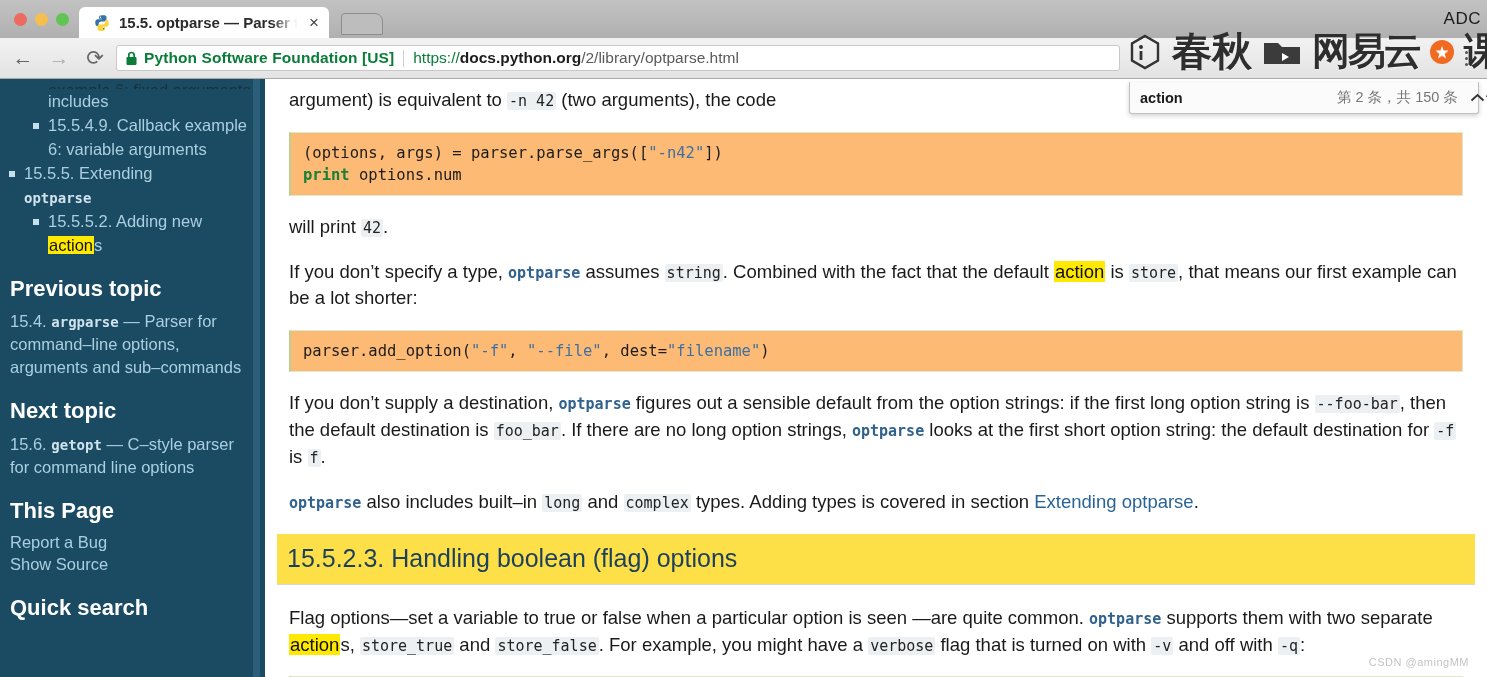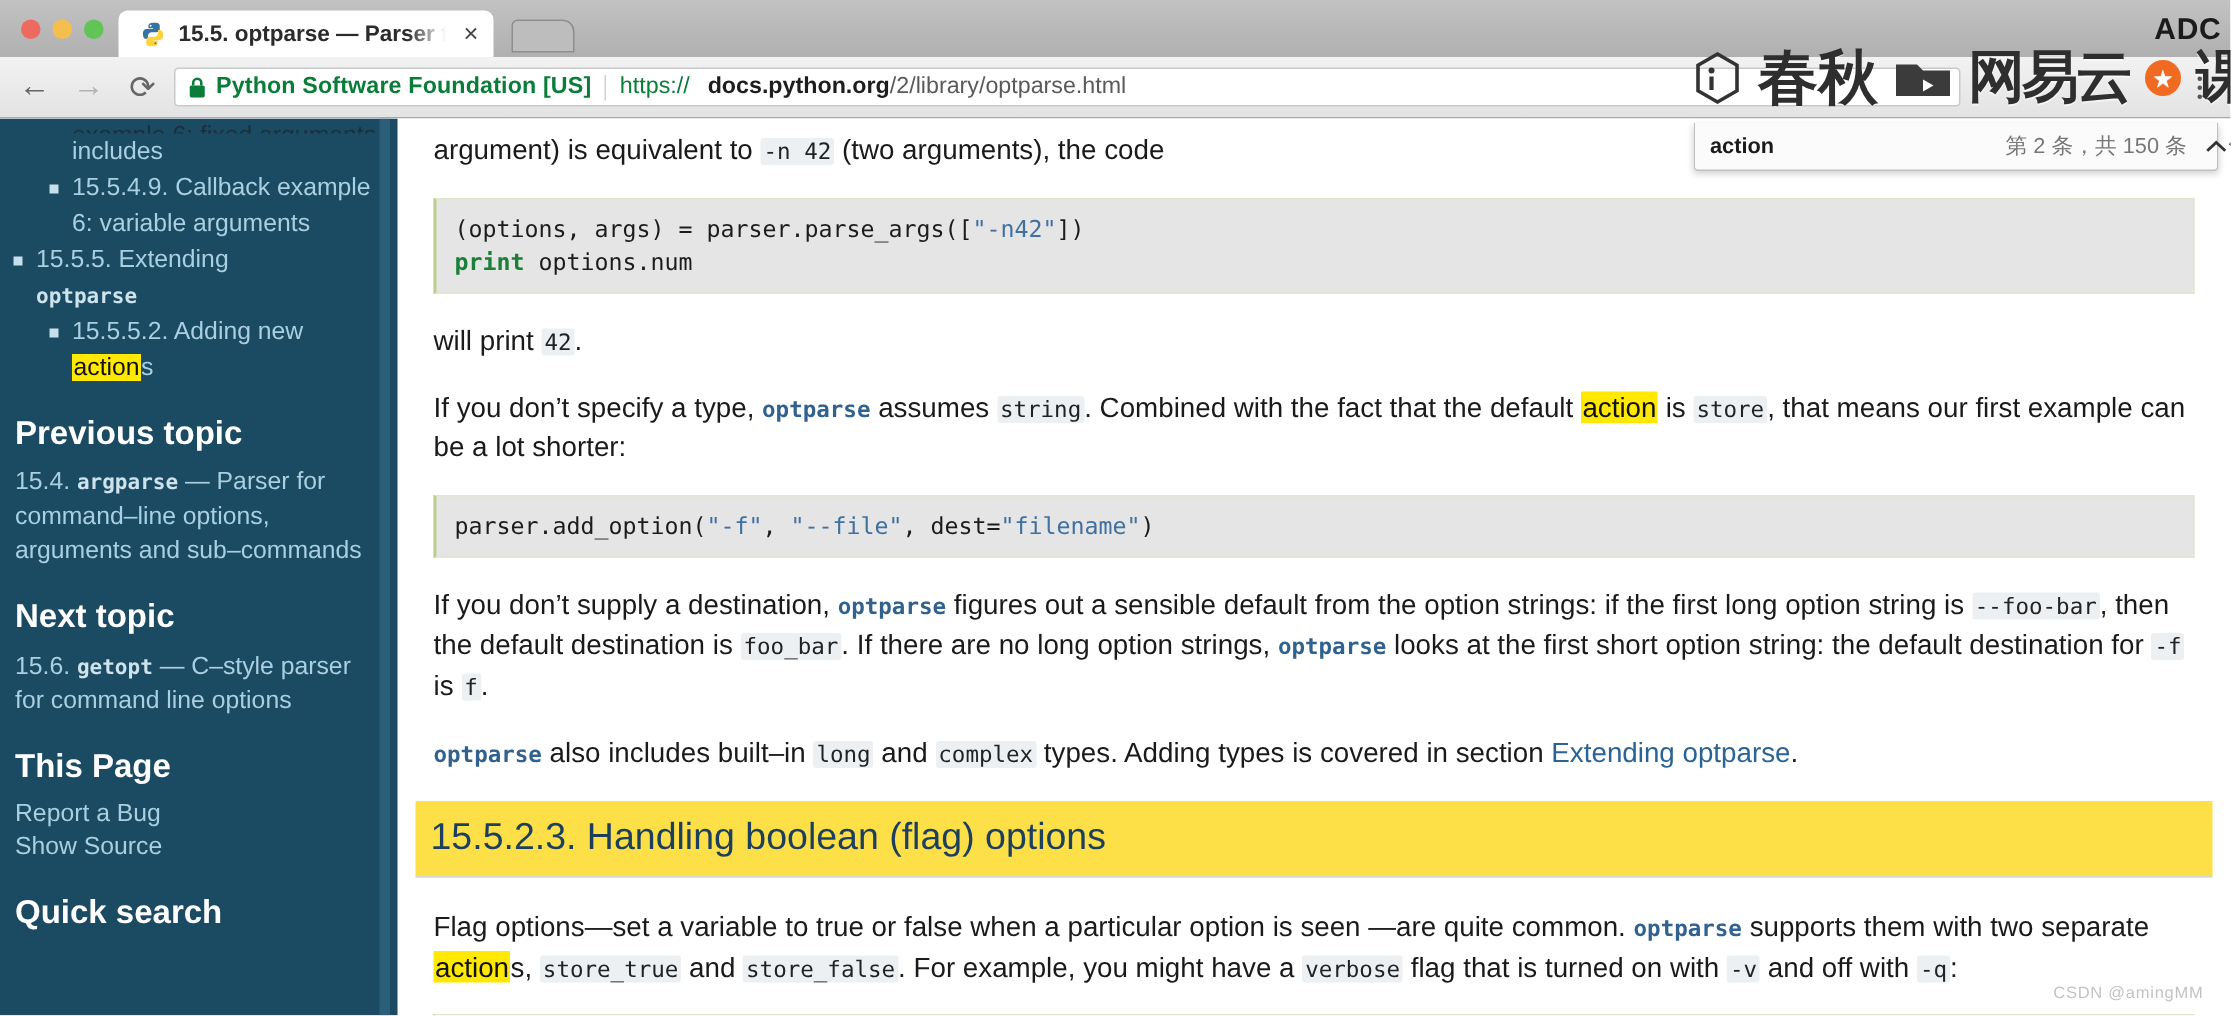--- a/index.html
+++ b/index.html
@@ -89,21 +89,21 @@
   }
   .navbtn {
     width: 30px; height: 30px;
     display: flex; align-items: center; justify-content: center;
     color: #666; font-size: 21px;
     cursor: pointer; user-select: none;
   }
   .navbtn.disabled { color: #b3b3b3; }
   #omnibox {
     flex: 0 0 auto;
-    width: 1191px;
+    width: 1004px;
     height: 26px;
     background: #ffffff;
     border: 1px solid #c9c9c9;
     border-radius: 3px;
     display: flex;
     align-items: center;
     padding: 0 8px;
     font-size: 15.5px;
     overflow: hidden;
     white-space: nowrap;
@@ -112,21 +112,21 @@
   .ev-name {
     color: #0a7d39; font-weight: bold; letter-spacing: .1px;
   }
   .omni-sep {
     display: inline-block;
     width: 1px; height: 17px;
     background: #cfcfcf;
     margin: 0 9px;
   }
   .url-scheme { color: #0a7d39; }
-  .url-host   { color: #1d1d1d; font-weight: bold; margin-left: 12px; }
+  .url-host   { color: #1d1d1d; font-weight: bold; }
   .url-path   { color: #5a5a5a; }
   .kebab {
     width: 26px; height: 30px;
     display: flex; flex-direction: column; align-items: center; justify-content: center;
     gap: 3px; cursor: pointer;
     margin-left: auto;
   }
   .kebab i { width: 3px; height: 3px; background: #555; border-radius: 50%; display: block; }
 
   
@@ -144,21 +144,21 @@
   }
   #toolbar-watermark .wm-sub { font-size: 38px; letter-spacing: -2px; text-align: right; }
   .badge-orange {
     display:inline-block; width:24px; height:24px; border-radius:50%;
     background:#f06a21; color:#fff; font-size:14px; text-align:center;
     line-height:24px; font-weight:bold;
   }
   #corner-adc {
     position: absolute;
     right: 6px; top: 9px;
-    font-size: 20px; font-weight: bold; color: #1b1b1b;
+    font-size: 17px; font-weight: normal; color: #1b1b1b;
     z-index: 40;
     letter-spacing: .5px;
     text-align: right;
   }
 
   
   #findbar {
     position: absolute;
     right: 8px; top: 82px;
     width: 350px; height: 32px;
@@ -259,21 +259,21 @@
     border-radius: 2px;
   }
   #content .lit {
     font-family: "DejaVu Sans Mono", monospace;
     font-size: 15px;
     color: #30618f;
     background: transparent;
     font-weight: bold;
   }
   .codeblock {
-    background: #e5e5e5;
+    background: #fdba74;
     border: 1px solid #dfe8c8;
     border-left: 2px solid #bccf8e;
     padding: 9px 12px;
     margin: 4px 0 18px 0;
     font-family: "DejaVu Sans Mono", monospace;
     font-size: 15.5px;
     line-height: 1.42;
     color: #1c1c1c;
     white-space: pre;
     overflow: hidden;

